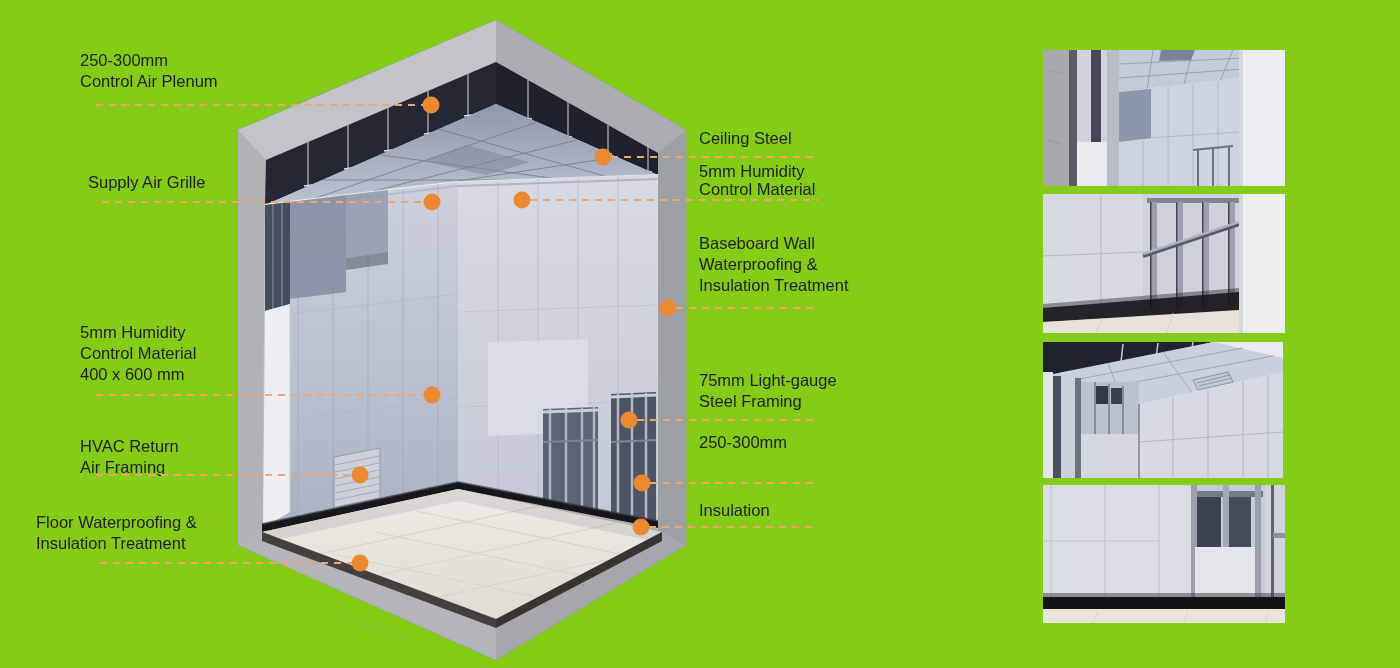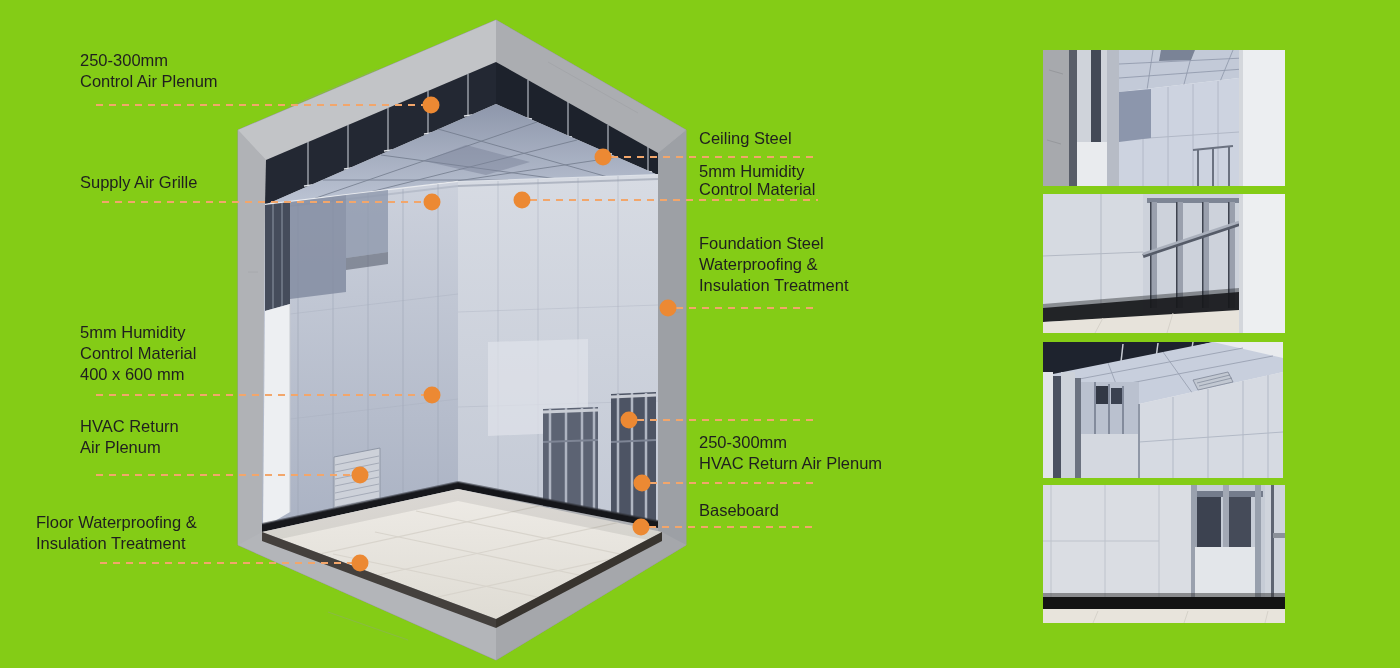--- a/index.html
+++ b/index.html
@@ -342,37 +342,37 @@
     </g>
   </svg>
 
   <div class="callout" style="left:80px;top:50px">
     <div>250-300mm</div>
     <div>Control Air Plenum</div>
   </div>
   <div class="dash" style="left:96px;top:104px;width:327px"></div>
   <div class="dot" style="left:431px;top:105px"></div>
 
-  <div class="callout" style="left:80px;top:172px">
+  <div class="callout" style="left:88px;top:172px">
     <div>Supply Air Grille</div>
   </div>
   <div class="dash" style="left:102px;top:201px;width:322px"></div>
   <div class="dot" style="left:432px;top:202px"></div>
 
   <div class="callout" style="left:80px;top:322px">
     <div>5mm Humidity</div>
     <div>Control Material</div>
     <div>400 x 600 mm</div>
   </div>
   <div class="dash" style="left:96px;top:394px;width:328px"></div>
   <div class="dot" style="left:432px;top:395px"></div>
 
-  <div class="callout" style="left:80px;top:416px">
+  <div class="callout" style="left:80px;top:436px">
     <div>HVAC Return</div>
-    <div>Air Plenum</div>
+    <div>Air Framing</div>
   </div>
   <div class="dash" style="left:96px;top:474px;width:256px"></div>
   <div class="dot" style="left:360px;top:475px"></div>
 
   <div class="callout" style="left:36px;top:512px">
     <div>Floor Waterproofing &amp;</div>
     <div>Insulation Treatment</div>
   </div>
   <div class="dash" style="left:100px;top:562px;width:252px"></div>
   <div class="dot" style="left:360px;top:563px"></div>
@@ -384,36 +384,39 @@
   <div class="dot" style="left:603px;top:157px"></div>
 
   <div class="callout tight" style="left:699px;top:162px">
     <div>5mm Humidity</div>
     <div>Control Material</div>
   </div>
   <div class="dash" style="left:530px;top:199px;width:288px"></div>
   <div class="dot" style="left:522px;top:200px"></div>
 
   <div class="callout" style="left:699px;top:233px">
-    <div>Foundation Steel</div>
+    <div>Baseboard Wall</div>
     <div>Waterproofing &amp;</div>
     <div>Insulation Treatment</div>
   </div>
   <div class="dash" style="left:676px;top:307px;width:142px"></div>
   <div class="dot" style="left:668px;top:308px"></div>
 
+  <div class="callout" style="left:699px;top:370px">
+    <div>75mm Light-gauge</div>
+    <div>Steel Framing</div>
+  </div>
   <div class="dash" style="left:637px;top:419px;width:181px"></div>
   <div class="dot" style="left:629px;top:420px"></div>
 
   <div class="callout" style="left:699px;top:432px">
     <div>250-300mm</div>
-    <div>HVAC Return Air Plenum</div>
   </div>
   <div class="dash" style="left:650px;top:482px;width:168px"></div>
   <div class="dot" style="left:642px;top:483px"></div>
 
   <div class="callout" style="left:699px;top:500px">
-    <div>Baseboard</div>
+    <div>Insulation</div>
   </div>
   <div class="dash" style="left:649px;top:526px;width:169px"></div>
   <div class="dot" style="left:641px;top:527px"></div>
 
 </div>
 
 </body></html>

